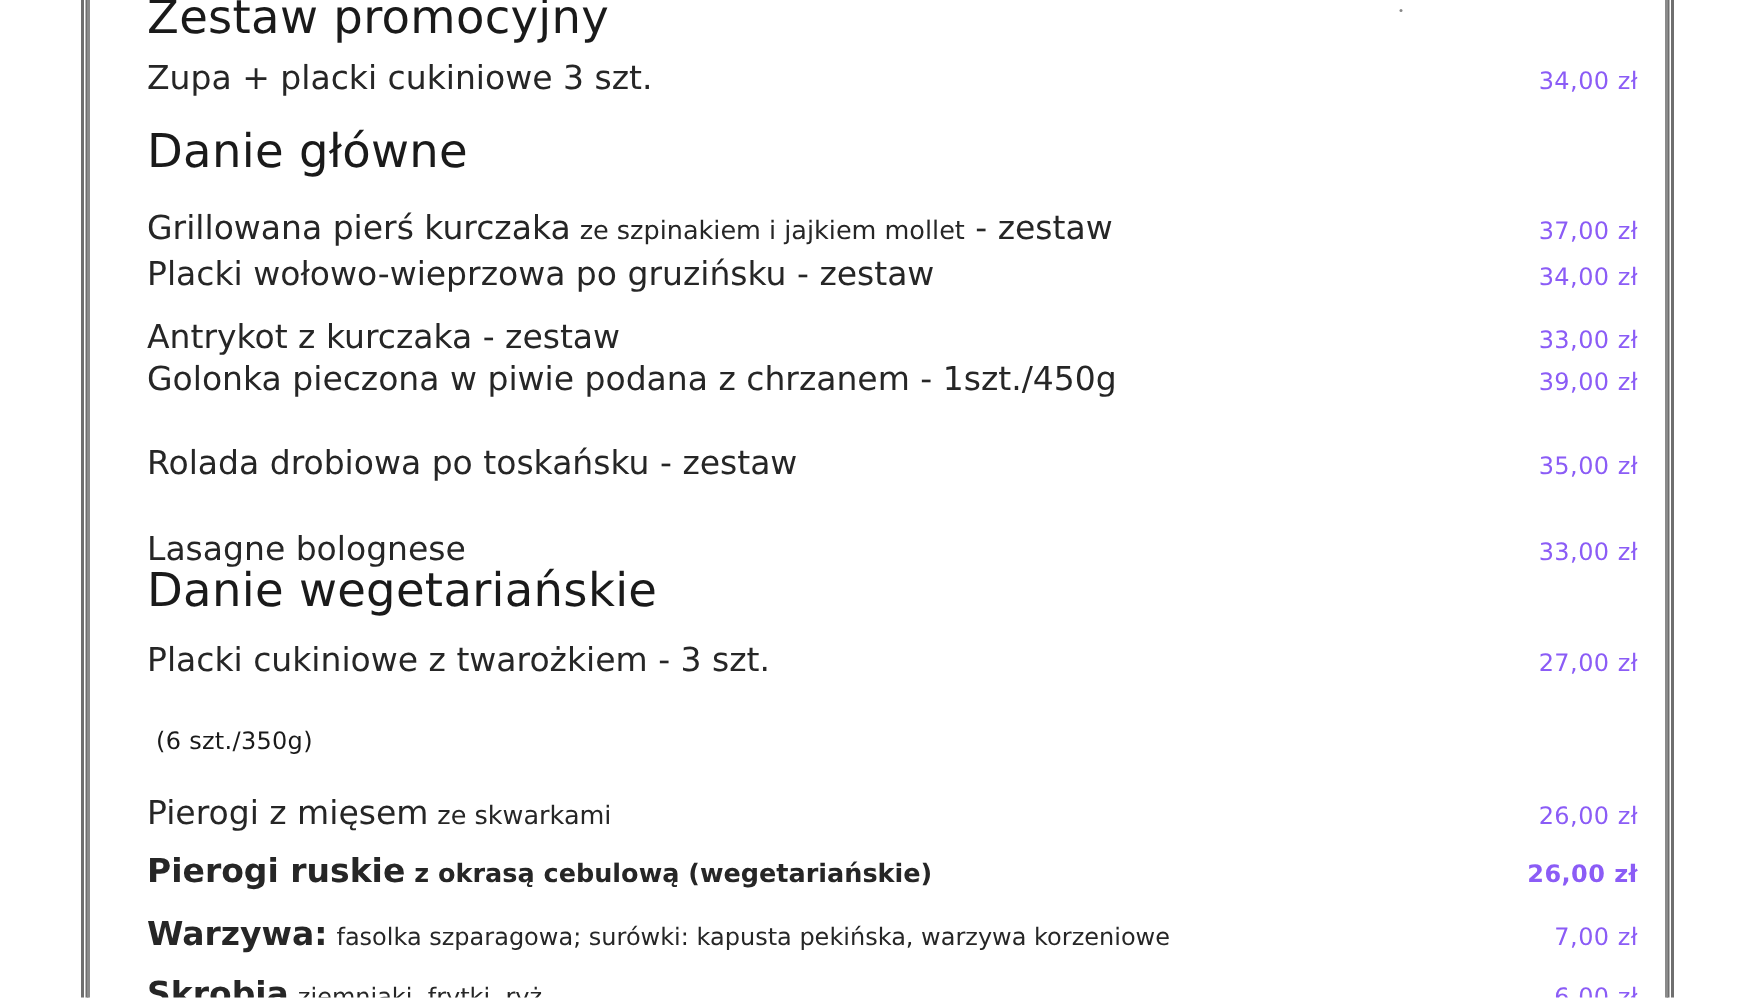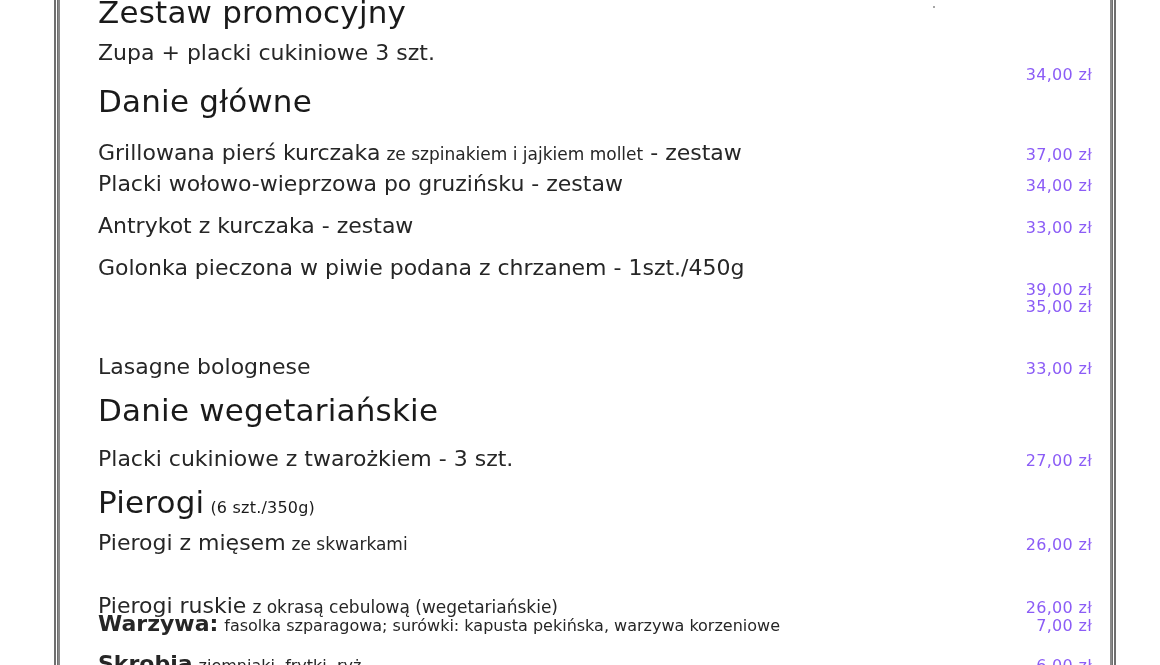--- a/index.html
+++ b/index.html
@@ -29,21 +29,21 @@
 </style>
 </head>
 <body>
 
 <div class="frame"></div>
 <div class="speck"></div>
 
 <div class="row heading" style="top:-6px;">
   <span>Zestaw promocyjny</span>
 </div>
-<div class="row item" style="top:40px;flex-direction:column;">
+<div class="row item" style="top:40px;">
   <span>Zupa + placki cukiniowe 3 szt.</span>
   <span class="price">34,00 zł</span>
 </div>
 
 <div class="row heading" style="top:83px;align-items:center;">
   <span>Danie główne</span>
 </div>
 <div class="row item" style="top:128px;margin-top:12px;">
   <span>Grillowana pierś kurczaka</span>
   <span class="small" style="margin-left:6px;">ze szpinakiem i jajkiem mollet</span>
@@ -51,50 +51,50 @@
   <span class="price">37,00 zł</span>
 </div>
 <div class="row item" style="top:171px;">
   <span>Placki wołowo-wieprzowa po gruzińsku - zestaw</span>
   <span class="price">34,00 zł</span>
 </div>
 <div class="row item" style="top:213px;justify-content:center;">
   <span>Antrykot z kurczaka - zestaw</span>
   <span class="price">33,00 zł</span>
 </div>
-<div class="row item" style="top:255px;flex-direction:column;">
+<div class="row item" style="top:241px;">
   <span>Golonka pieczona w piwie podana z chrzanem - 1szt./450g</span>
   <span class="price">39,00 zł</span>
 </div>
 <div class="row item" style="top:297px;">
+  <span>Rolada drobiowa po toskańsku - zestaw</span>
   <span class="price">35,00 zł</span>
 </div>
 <div class="row item" style="top:354px;">
   <span>Lasagne bolognese</span>
   <span class="price">33,00 zł</span>
 </div>
 
-<div class="row heading" style="top:392px;">
+<div class="row heading" style="top:376px;">
   <span>Danie wegetariańskie</span>
 </div>
-<div class="row item" style="top:446px;gap:20px;">
+<div class="row item" style="top:428px;gap:20px;">
   <span>Placki cukiniowe z twarożkiem - 3 szt.</span>
   <span class="price">27,00 zł</span>
 </div>
 
 <div class="row heading" style="top:484px;">
-  <span>Pierogi</span>
   <span class="sub">(6 szt./350g)</span>
 </div>
 <div class="row item" style="top:530px;">
   <span>Pierogi z mięsem</span>
   <span class="small" style="margin-left:6px;">ze skwarkami</span>
   <span class="price">26,00 zł</span>
 </div>
-<div class="row item" style="top:593px;">
+<div class="row item" style="top:569px;font-weight:bold;">
   <span>Pierogi ruskie</span>
   <span class="small" style="margin-left:6px;">z okrasą cebulową (wegetariańskie)</span>
   <span class="price">26,00 zł</span>
 </div>
 
 <div class="row item" style="top:611px;">
   <span class="label-bold">Warzywa:</span>
   <span class="desc">fasolka szparagowa; surówki: kapusta pekińska, warzywa korzeniowe</span>
   <span class="price">7,00 zł</span>
 </div>

